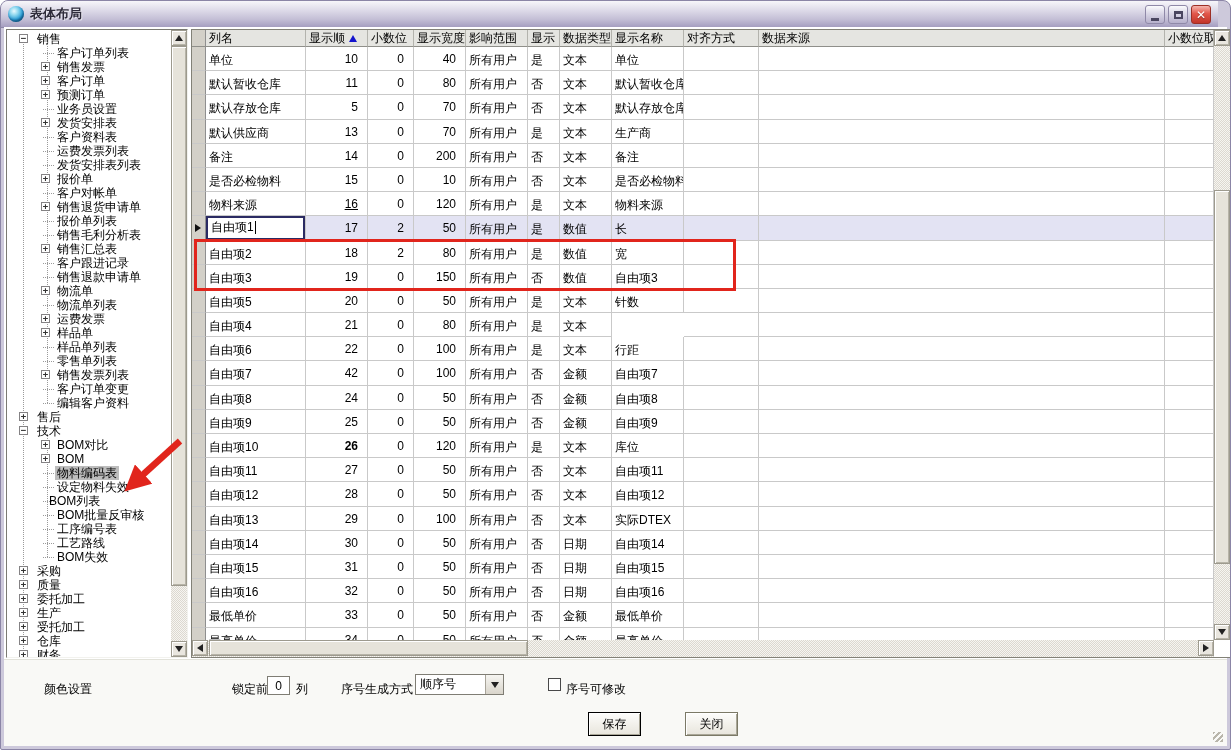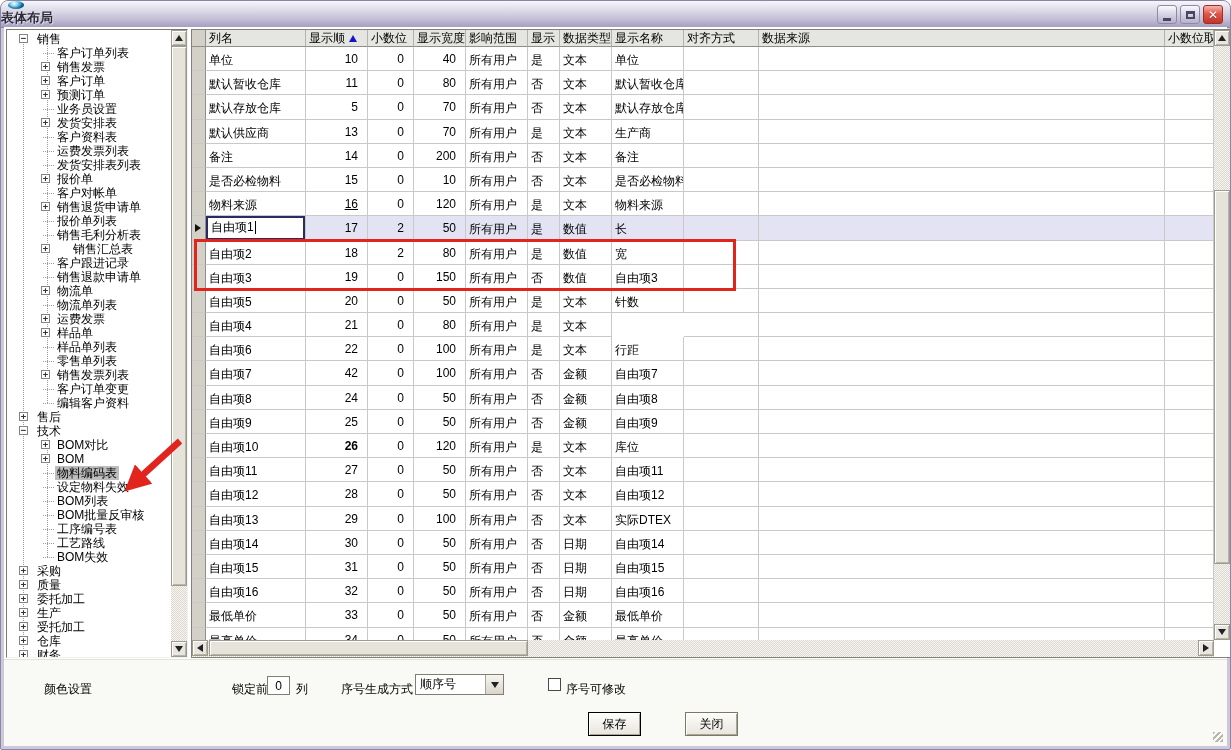--- a/index.html
+++ b/index.html
@@ -1,22 +1,22 @@
 <!DOCTYPE html>
 <html><head>
 <meta charset="utf-8">
 <style>
   html,body{margin:0;padding:0;background:#ffffff;}
   *{font-family:"Liberation Sans","DejaVu Sans",sans-serif;}
   .window{position:relative;width:1231px;height:750px;background:#cdc9db;border:1px solid #8b85a6;
           border-radius:8px 8px 2px 2px;overflow:hidden;box-sizing:border-box;}
   
-  .titlebar{position:absolute;left:0;top:0;right:0;height:26px;
+  .titlebar{position:absolute;left:0;top:0;right:12px;height:26px;
     background:linear-gradient(180deg,#f7f6fa 0%,#dedbe9 35%,#c4bfd6 70%,#a59ec0 100%);
-    border-bottom:1px solid #8d87a8;display:flex;align-items:flex-start;flex-direction:column;}
+    border-bottom:1px solid #8d87a8;display:flex;align-items:center;}
   .app-icon{width:16px;height:16px;border-radius:50%;margin:0 6px 0 7px;
     background:radial-gradient(circle at 38% 32%,#eafbff 0%,#8fd8ef 28%,#2e9fd6 58%,#11608f 90%);
     box-shadow:inset -1px -2px 2px rgba(0,40,80,.45);}
   .wtitle{font-size:13px;font-weight:bold;color:#2e2b3a;text-shadow:1px 1px 0 rgba(255,255,255,.55);}
   .winbtns{position:absolute;right:7px;top:4px;display:flex;gap:3px;}
   .wbtn{width:20px;height:19px;border-radius:3px;border:1px solid #8f89a8;box-sizing:border-box;
         display:flex;align-items:center;justify-content:center;}
   .wbtn.sil{background:linear-gradient(#fbfbfd,#d9d6e6 45%,#b7b1cc);}
   .wbtn.red{background:linear-gradient(#f4b5ae,#e2574b 45%,#c23529);border-color:#9c2f26;}
   .g-min{width:8px;height:3px;background:#4a4660;margin-top:9px;}
@@ -175,21 +175,21 @@
           <div class="trow">
             <span class="stub" style="left: 36px;"></span>
             <span class="tlabel" style="left: 48px;">报价单列表</span>
           </div>
           <div class="trow">
             <span class="stub" style="left: 36px;"></span>
             <span class="tlabel" style="left: 48px;">销售毛利分析表</span>
           </div>
           <div class="trow">
             <span class="exp" style="left: 34px;">+</span>
-            <span class="tlabel" style="left: 48px; margin-left: 16px;">销售汇总表</span>
+            <span class="tlabel" style="left: 48px;">销售汇总表</span>
           </div>
           <div class="trow">
             <span class="stub" style="left: 36px;"></span>
             <span class="tlabel" style="left: 48px;">客户跟进记录</span>
           </div>
           <div class="trow">
             <span class="stub" style="left: 36px;"></span>
             <span class="tlabel" style="left: 48px;">销售退款申请单</span>
           </div>
           <div class="trow">
@@ -247,21 +247,21 @@
           <div class="trow">
             <span class="stub" style="left: 36px;"></span>
             <span class="tlabel tsel" style="left: 48px;">物料编码表</span>
           </div>
           <div class="trow">
             <span class="stub" style="left: 36px;"></span>
             <span class="tlabel" style="left: 48px;">设定物料失效</span>
           </div>
           <div class="trow">
             <span class="stub" style="left: 36px;"></span>
-            <span class="tlabel" style="left: 48px;">BOM列表</span>
+            <span class="tlabel" style="left: 40px;">BOM列表</span>
           </div>
           <div class="trow">
             <span class="stub" style="left: 36px;"></span>
             <span class="tlabel" style="left: 48px;">BOM批量反审核</span>
           </div>
           <div class="trow">
             <span class="stub" style="left: 36px;"></span>
             <span class="tlabel" style="left: 48px;">工序编号表</span>
           </div>
           <div class="trow">

